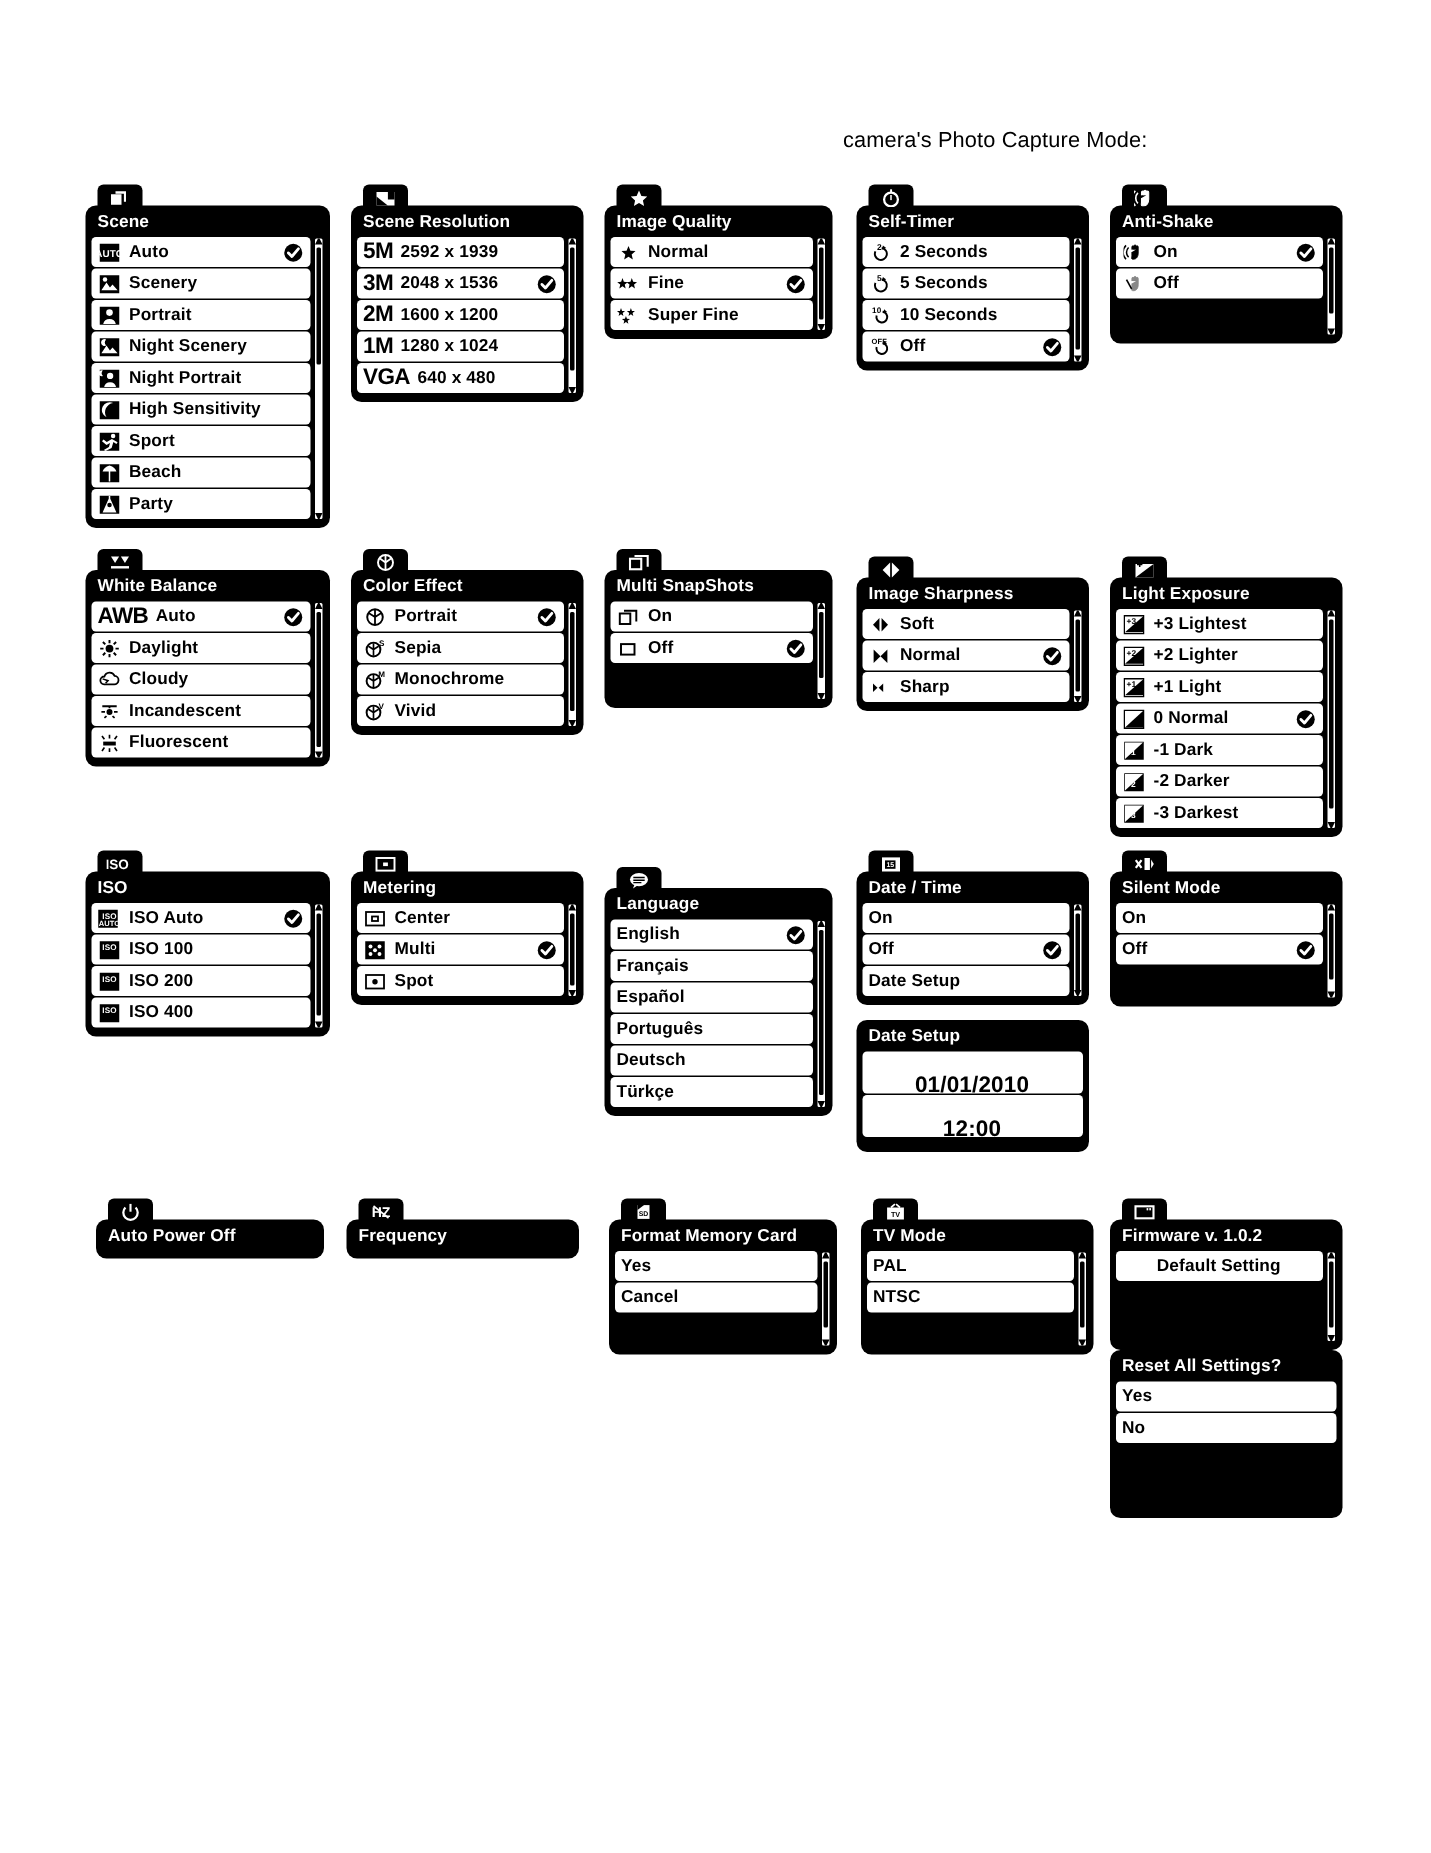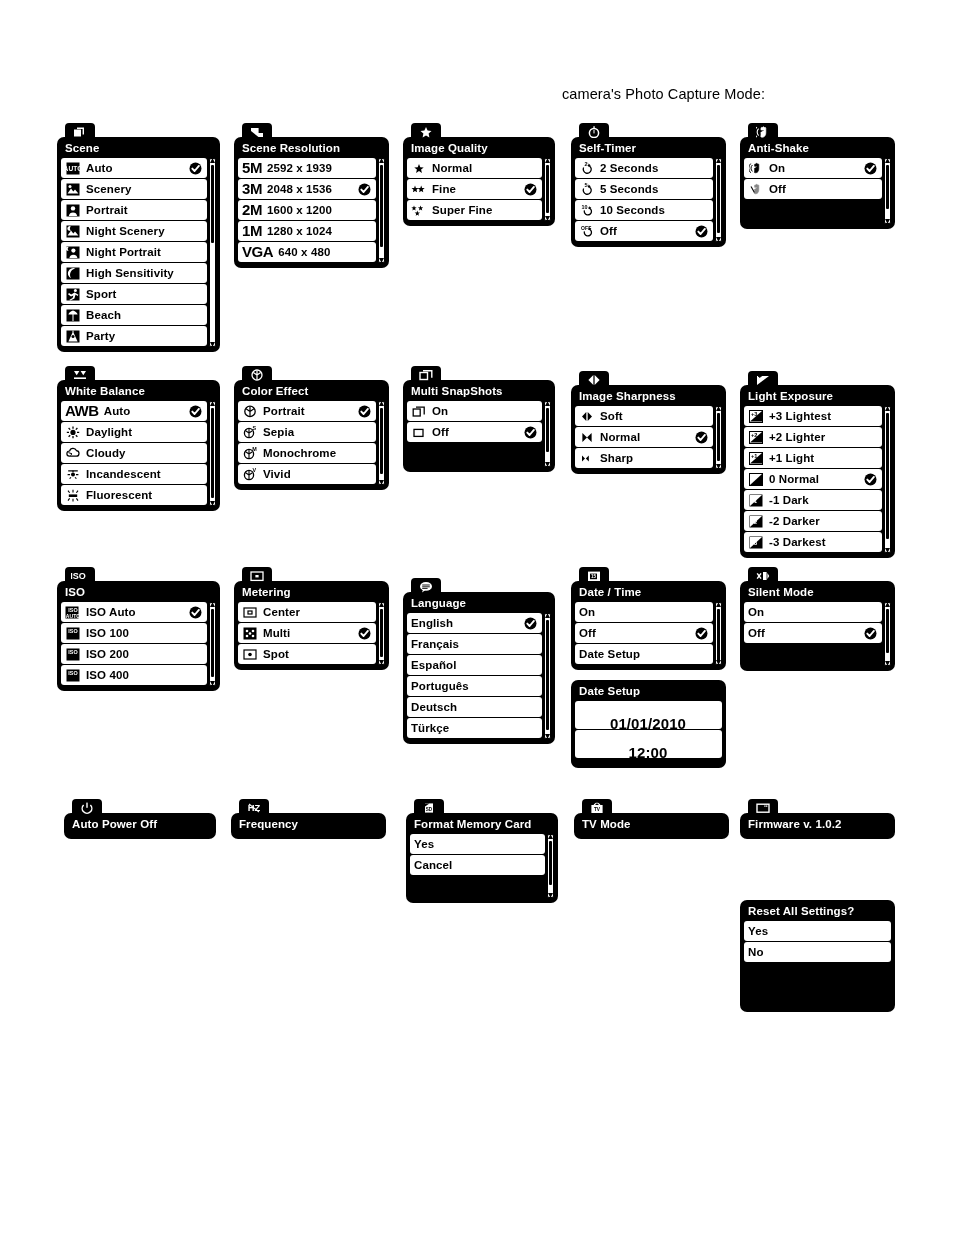--- a/index.html
+++ b/index.html
@@ -1069,34 +1069,59 @@
         <span>
           <svg width="14" height="12" viewBox="0 0 14 12">
             <rect x="1.4" y="3" width="11.2" height="8" fill="#fff"></rect>
             <path d="M4 3 L6.6 0.8 M10 3 L7.4 0.8" stroke="#fff" stroke-width="1.1"></path>
             <text x="7" y="9" font-family="Liberation Sans, sans-serif" font-size="4.8" font-weight="bold" fill="#000" text-anchor="middle">TV</text>
           </svg>
         </span>
       </div>
       <div class="body">
         <div class="title">TV  Mode</div>
+        <div class="rows">
+          <div class="row">
+            <span class="lbl">PAL</span>
+          </div>
+          <div class="row">
+            <span class="lbl">NTSC</span>
+          </div>
+          <div class="filler" style="height:22px"></div>
+          <div class="sbar" style="height:64px">
+            <div class="ar up"></div>
+            <div class="thumb" style="top:6px;height:44px"></div>
+            <div class="ar dn"></div>
+          </div>
+        </div>
       </div>
     </div>
     <div class="panel" style="left: 740px; top: 799px; width: 155px;">
       <div class="tab">
         <span>
           <svg width="14" height="12" viewBox="0 0 14 12">
             <rect x="1" y="2.2" width="12" height="8" fill="none" stroke="#fff" stroke-width="1.4"></rect>
             <rect x="8.4" y="3.4" width="1.1" height="1.5" fill="#fff"></rect>
             <rect x="10.2" y="3.4" width="1.1" height="1.5" fill="#fff"></rect>
           </svg>
         </span>
       </div>
       <div class="body">
         <div class="title">Firmware v. 1.0.2</div>
+        <div class="rows">
+          <div class="row centered">
+            <span class="lbl">Default Setting</span>
+          </div>
+          <div class="filler" style="height:40px"></div>
+          <div class="sbar" style="height:61px">
+            <div class="ar up"></div>
+            <div class="thumb" style="top:6px;height:44px"></div>
+            <div class="ar dn"></div>
+          </div>
+        </div>
       </div>
     </div>
     <div class="panel" style="left: 740px; top: 900px; width: 155px;">
       <div class="body" style="top:0">
         <div class="title">Reset All Settings?</div>
         <div class="rows" style="padding-right:0">
           <div class="row">
             <span class="lbl">Yes</span>
           </div>
           <div class="row">

